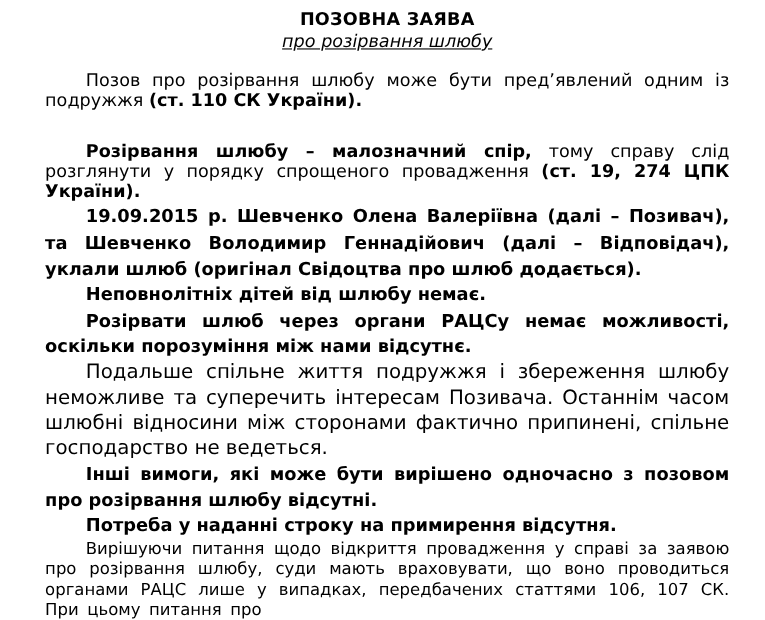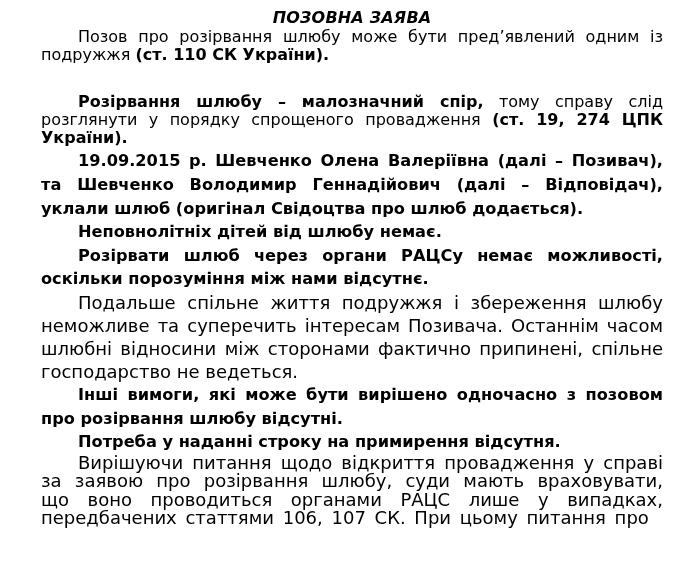--- a/index.html
+++ b/index.html
@@ -17,21 +17,20 @@
   }
   .page {
     position: absolute;
     left: 41px;
     top: 8px;
     width: 622px;
   }
   .title {
     text-align: center;
     font-weight: bold;
-    font-style: italic;
     font-size: 16px;
     line-height: 20px;
     margin: 0;
     letter-spacing: 0.2px;
   }
   .subtitle {
     text-align: center;
     font-style: italic;
     text-decoration: underline;
     font-size: 16px;
@@ -52,32 +51,33 @@
     font-size: 16.2px;
     line-height: 23.6px;
     font-weight: bold;
   }
   p.large-regular {
     font-size: 18px;
     line-height: 23px;
     font-weight: normal;
   }
   p.last-small {
-    font-size: 18px;
+    font-size: 15px;
     line-height: 18.5px;
     word-spacing: 3px;
   }
   b { font-weight: bold; }
   .gap-after { margin-bottom: 4px; margin-top: 28px; }
 </style>
 </head>
 <body>
 
 <div class="page">
   <h1 class="title">ПОЗОВНА ЗАЯВА</h1>
+  <div class="subtitle">про розірвання шлюбу</div>
 
   <p class="small"><span>Позов про розірвання шлюбу може бути пред’явлений одним із подружжя </span><b>(ст. 110 СК України).</b></p>
 
 
   <p class="small gap-after"><b>Розірвання шлюбу – малозначний спір,</b><span> тому справу слід розглянути у порядку спрощеного провадження </span><b>(ст. 19, 274 ЦПК України).</b></p>
 
   <p class="large"><span>19.09.2015 р. Шевченко Олена Валеріївна (далі – Позивач), та Шевченко Володимир Геннадійович (далі – Відповідач), уклали шлюб (оригінал Свідоцтва про шлюб додається).</span></p>
 
   <p class="large"><span>Неповнолітніх дітей від шлюбу немає.</span></p>
 

